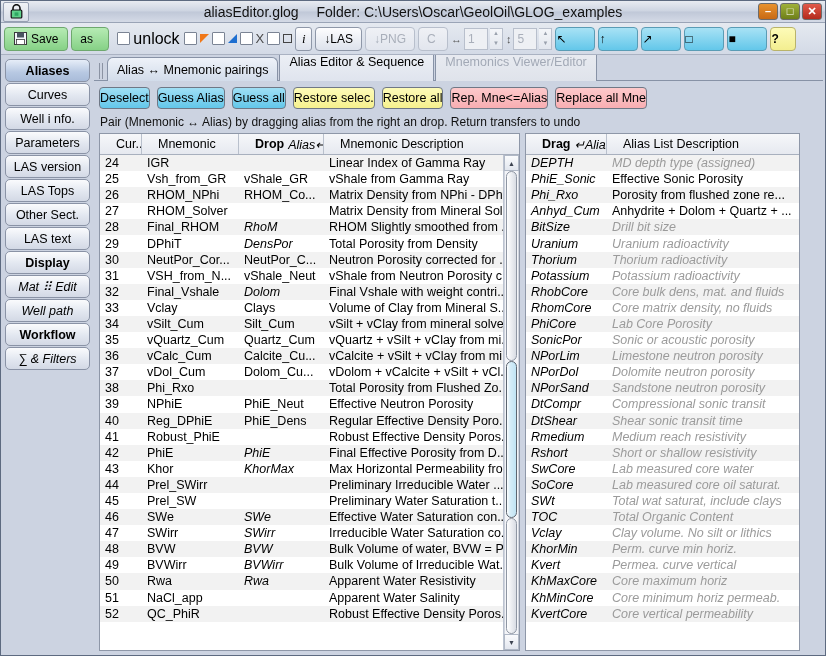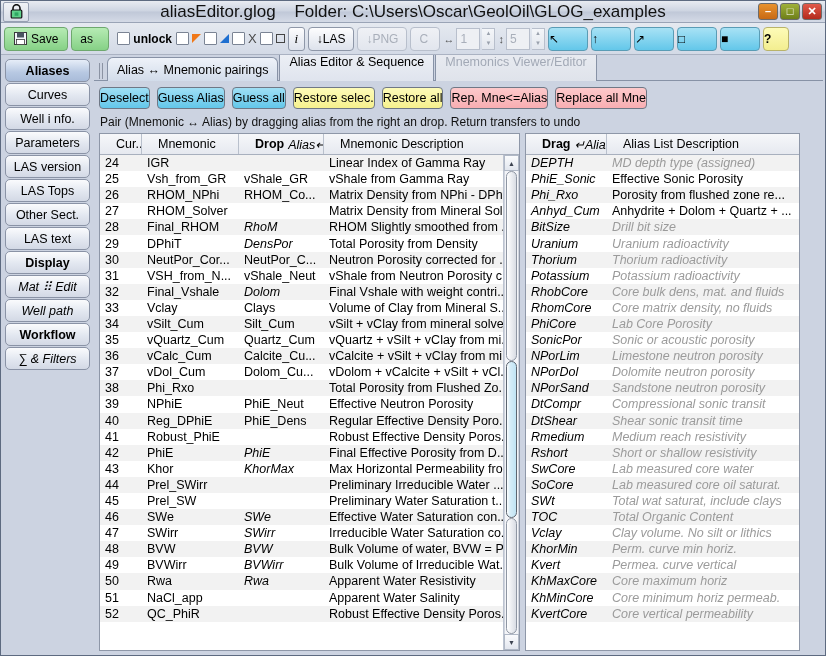--- a/index.html
+++ b/index.html
@@ -36,21 +36,21 @@
     width: 26px; height: 20px;
     margin-left: 2px;
     display: flex; align-items: center; justify-content: center;
     background: linear-gradient(180deg,#f0f2f6,#d8dde7);
     border: 1px solid #97a0b2;
     border-radius: 2px;
   }
   #title-text {
     position: absolute; left: 0; right: 0;
     text-align: center;
-    font-size: 17px;
+    font-size: 14px;
     color: #111;
     pointer-events: none;
   }
   #title-text .folder { margin-left: 14px; }
   .win-buttons {
     margin-left: auto; display: flex; gap: 2px; padding-right: 3px; z-index: 2;
   }
   .win-btn {
     width: 20px; height: 17px;
     border: 1px solid #6b6b6b;
@@ -99,21 +99,21 @@
     font-weight: bold;
   }
   .tb-btn.disabled { color: #a9afba; background: linear-gradient(180deg,#eff1f5,#e2e6ee); border-color: #b8bfcc; }
   .tb-cb {
     width: 13px; height: 13px;
     border: 1px solid #7b8494;
     background: #fff;
     border-radius: 1px;
     flex: 0 0 auto;
   }
-  .tb-lab { font-size: 12px; padding-right: 1px; font-weight: bold; }
+  .tb-lab { font-size: 16px; padding-right: 1px; }
   .sep-sm { width: 2px; }
   .glyph-tri-orange {
     width: 0; height: 0;
     border-left: 9px solid #f07818;
     border-bottom: 9px solid transparent;
   }
   .glyph-tri-blue {
     width: 0; height: 0;
     border-right: 9px solid #1e6fd0;
     border-top: 9px solid transparent;

